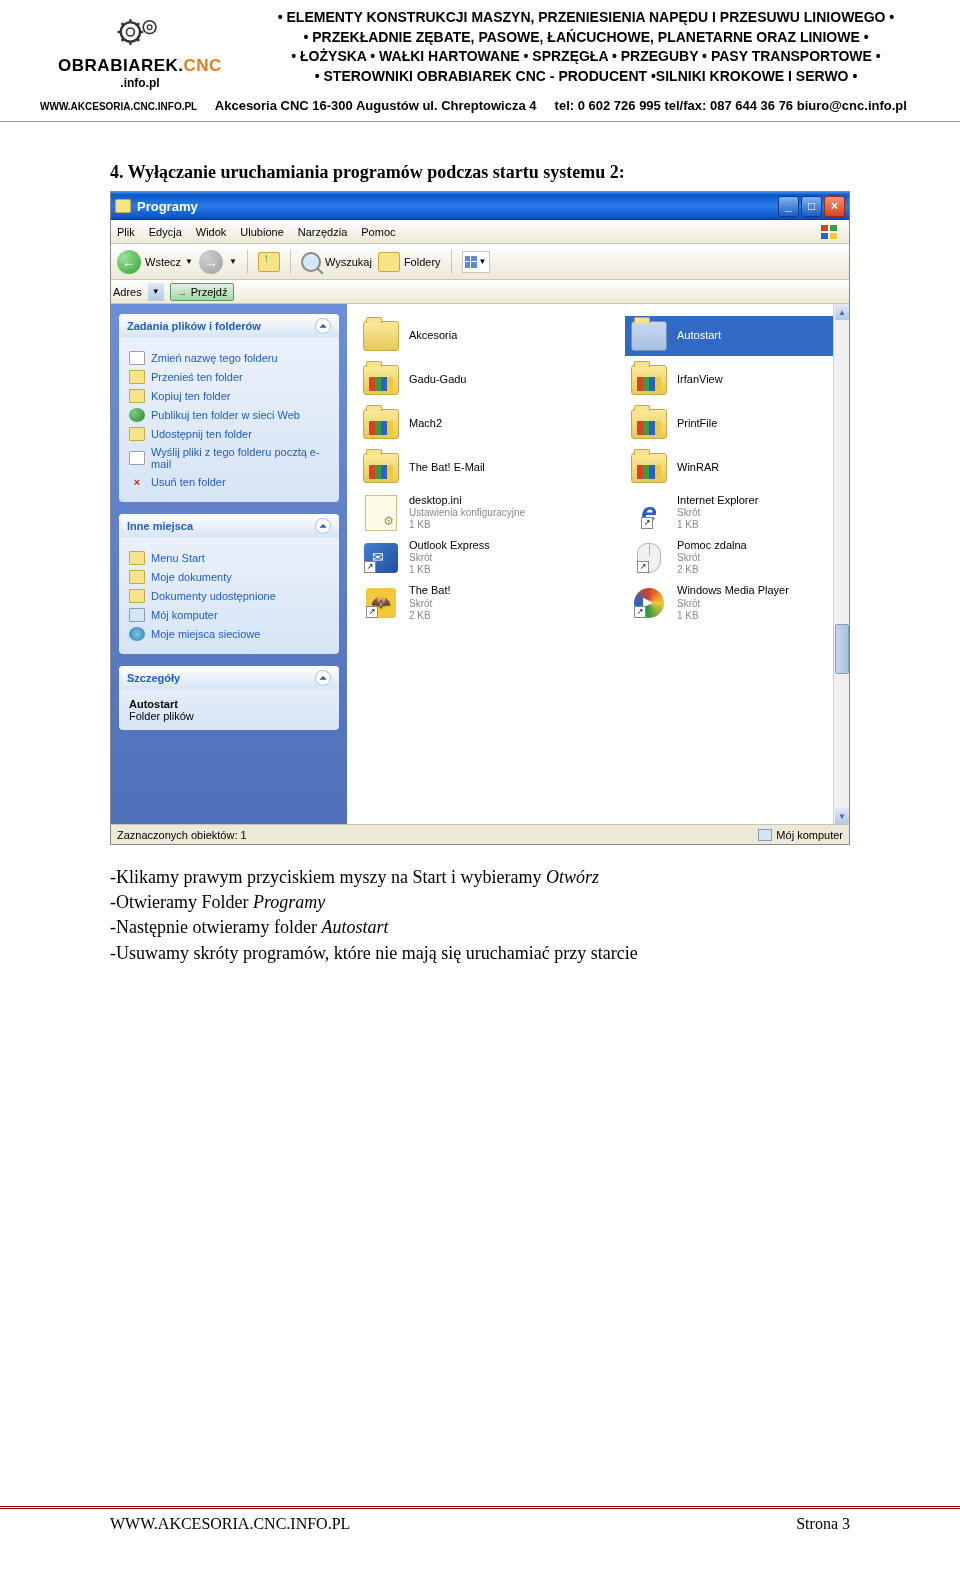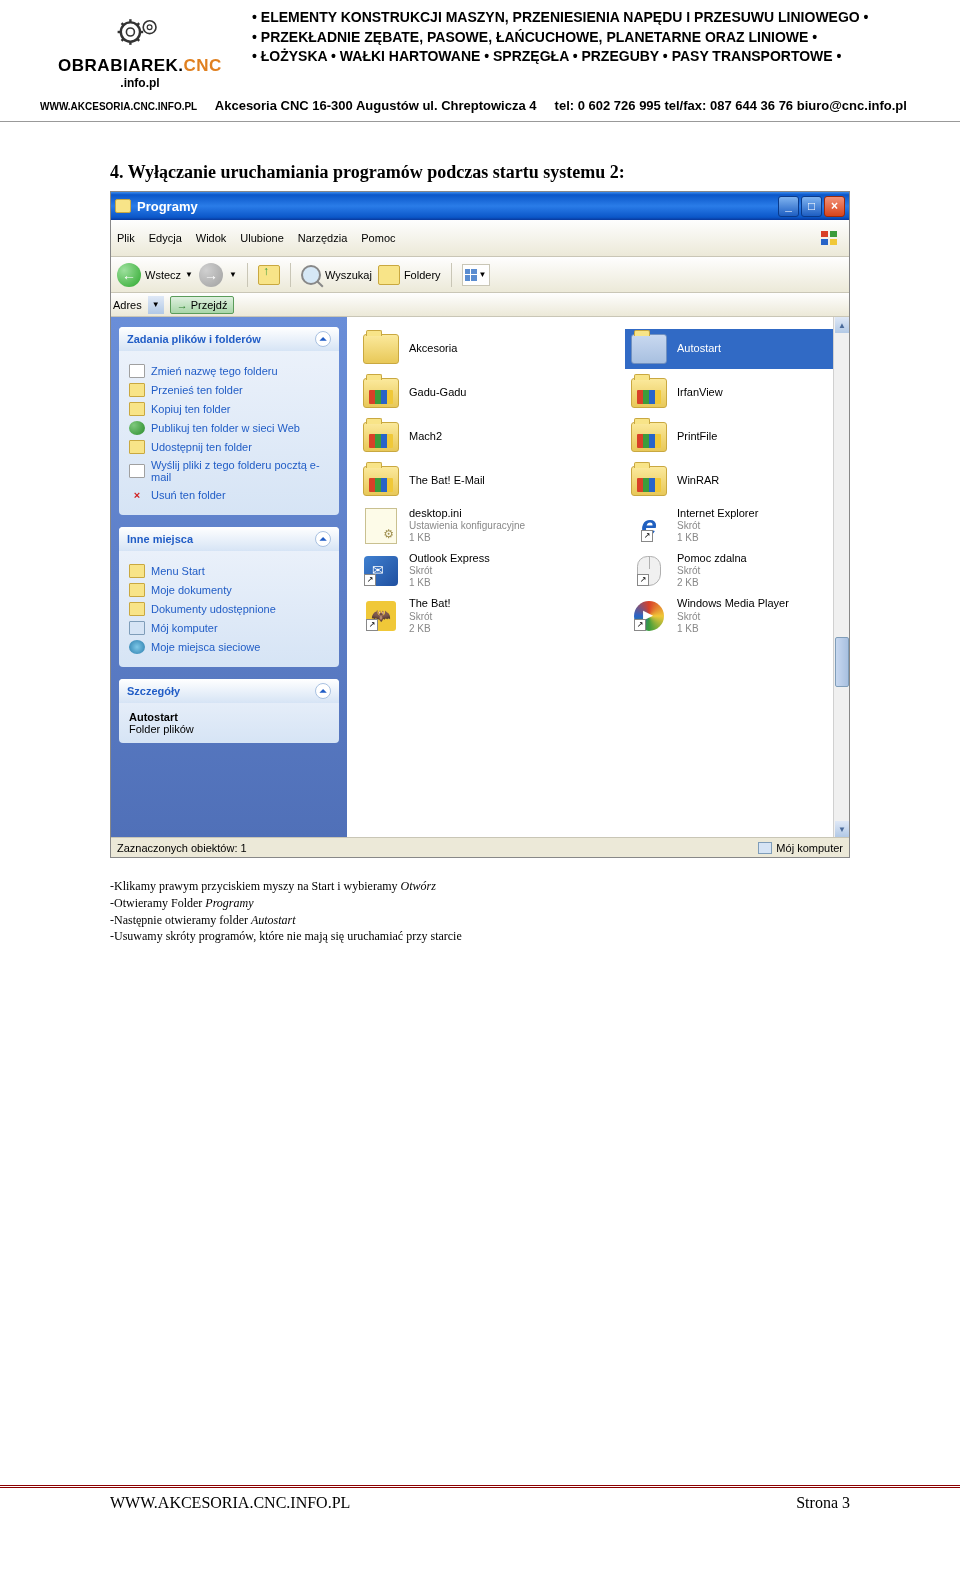--- a/index.html
+++ b/index.html
@@ -6,44 +6,44 @@
   body { width: 960px; font-family: Arial, sans-serif; background: #fff; color: #000; }
   
   
   .doc-header { padding: 8px 40px; border-bottom: 1px solid #999; }
   .header-top { display: flex; align-items: flex-start; gap: 12px; }
   .logo-block { flex: 0 0 200px; display: flex; flex-direction: column; align-items: center; padding-top: 4px; }
   .gear-icon svg { width: 48px; height: 40px; }
   .logo-text { font-weight: bold; font-size: 17px; letter-spacing: 0.5px; }
   .logo-text .orange { color: #e08020; font-weight: bold; }
   .logo-sub { font-size: 12px; font-weight: bold; }
-  .header-lines { flex: 1; font-size: 14px; font-weight: bold; line-height: 1.4; }
+  .header-lines { flex: 1; text-align: center; font-size: 14px; font-weight: bold; line-height: 1.4; }
   .header-contact { font-size: 13px; margin-top: 8px; font-weight: bold; }
   .contact-left { font-size: 10px; }
   
   
   .doc-body { padding: 40px 110px 20px 110px; }
   .section-title { font-family: "Times New Roman", serif; font-size: 18px; font-weight: bold; margin-bottom: 8px; }
-  .instructions { font-family: "Times New Roman", serif; font-size: 12px; margin-top: 20px; line-height: 1.4; }
+  .instructions { font-family: "Times New Roman", serif; font-size: 18px; margin-top: 20px; line-height: 1.4; }
   .instructions .italic { font-style: italic; }
   
   
   .screenshot { width: 740px; border: 1px solid #888; background: #ece9d8; font-family: Tahoma, sans-serif; font-size: 11px; }
   
   
   .titlebar { height: 28px; background: linear-gradient(to bottom, #3b8cef 0%, #0b57c9 10%, #2a7ce8 50%, #0b57c9 90%, #08399d 100%); display: flex; align-items: center; padding: 0 4px; color: #fff; font-weight: bold; }
   .titlebar .folder-ico { width: 16px; height: 14px; margin-right: 6px; background: #f8e488; border: 1px solid #c9a840; border-radius: 2px; }
   .titlebar .title-text { flex: 1; font-size: 13px; }
   .win-btns { display: flex; gap: 2px; }
   .win-btn { width: 21px; height: 21px; border-radius: 3px; display: flex; align-items: center; justify-content: center; font-weight: bold; font-size: 12px; color: #fff; }
   .win-btn.min, .win-btn.max { background: linear-gradient(to bottom, #7fb3f0, #1d5ec2); border: 1px solid #0a3a8a; }
   .win-btn.close { background: linear-gradient(to bottom, #f29278, #d8441b); border: 1px solid #9a2a0c; }
   
   
-  .menubar { height: 37px; background: linear-gradient(to bottom, #fefefe, #ece9d8); display: flex; align-items: center; padding: 0 6px; gap: 14px; border-bottom: 1px solid #c9c6b6; }
+  .menubar { height: 24px; background: linear-gradient(to bottom, #fefefe, #ece9d8); display: flex; align-items: center; padding: 0 6px; gap: 14px; border-bottom: 1px solid #c9c6b6; }
   .menubar span { color: #000; }
   .menubar-end { margin-left: auto; width: 28px; height: 20px; display: flex; align-items: center; justify-content: center; }
   .winflag { width: 16px; height: 14px; position: relative; }
   .winflag::before { content: ""; position: absolute; width: 7px; height: 6px; background: #d84028; top: 0; left: 0; }
   .winflag::after { content: ""; position: absolute; width: 7px; height: 6px; background: #3b9c3b; top: 0; right: 0; }
   .winflag span:first-child { position: absolute; width: 7px; height: 6px; background: #2864c8; bottom: 0; left: 0; }
   .winflag span:last-child { position: absolute; width: 7px; height: 6px; background: #f0c838; bottom: 0; right: 0; }
   
   
   .toolbar { height: 36px; background: linear-gradient(to bottom, #fefefe, #ece9d8); display: flex; align-items: center; padding: 0 6px; gap: 6px; border-bottom: 1px solid #c9c6b6; }
@@ -153,20 +153,21 @@
       </div>
       <div class="logo-text">
         <span>OBRABIAREK.</span><span class="orange">CNC</span>
       </div>
       <div class="logo-sub">.info.pl</div>
     </div>
     <div class="header-lines">
       <div>• ELEMENTY KONSTRUKCJI MASZYN, PRZENIESIENIA NAPĘDU I PRZESUWU LINIOWEGO •</div>
       <div>• PRZEKŁADNIE ZĘBATE, PASOWE, ŁAŃCUCHOWE, PLANETARNE ORAZ LINIOWE •</div>
       <div>• ŁOŻYSKA • WAŁKI HARTOWANE • SPRZĘGŁA • PRZEGUBY • PASY TRANSPORTOWE •</div>
+      <div>• STEROWNIKI OBRABIAREK CNC - PRODUCENT •SILNIKI KROKOWE I SERWO •</div>
     </div>
   </div>
   <div class="header-contact">
     <span class="contact-left">WWW.AKCESORIA.CNC.INFO.PL</span>
     &nbsp;&nbsp;&nbsp;
     <span>Akcesoria CNC  16-300 Augustów  ul. Chreptowicza 4</span>
     &nbsp;&nbsp;&nbsp;
     <span>tel: 0 602 726 995 tel/fax: 087 644 36 76  biuro@cnc.info.pl</span>
   </div>
 </div>

